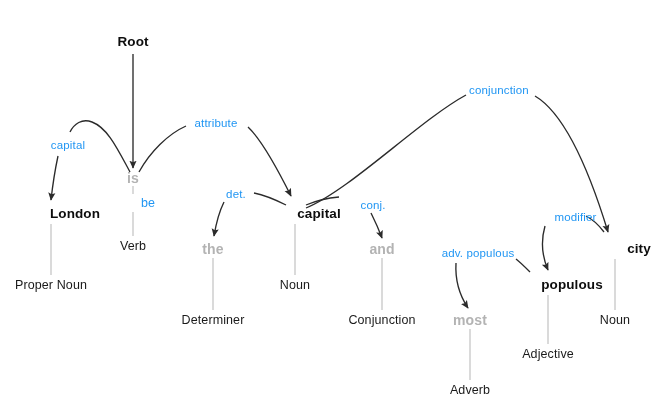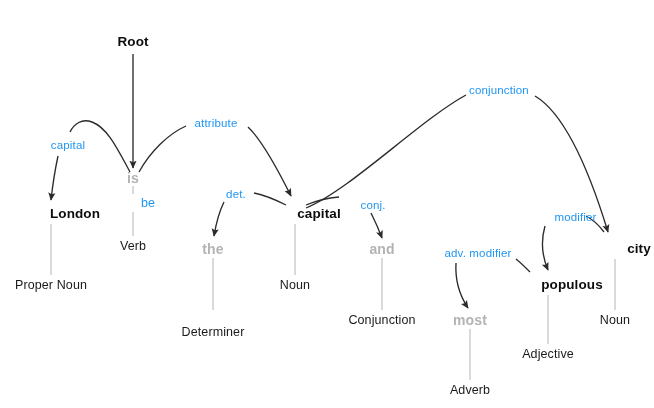--- a/index.html
+++ b/index.html
@@ -125,21 +125,21 @@
   <div class="node-label tok-lemma" style="left:148px; top:203px;">be</div>
 
   <div class="node-label pos-label" style="left:133px; top:246px;">Verb</div>
 
   <div class="node-label tok-word" style="left:51px; top:214px;">London</div>
 
   <div class="node-label pos-label" style="left:51px; top:285px;">Proper Noun</div>
 
   <div class="node-label tok-func" style="left:213px; top:249px;">the</div>
 
-  <div class="node-label pos-label" style="left:213px; top:320px;margin-top:12px;">Determiner</div>
+  <div class="node-label pos-label" style="left:213px; top:320px;">Determiner</div>
 
   <div class="node-label tok-word" style="left:295px; top:214px;">capital</div>
 
   <div class="node-label pos-label" style="left:295px; top:285px;">Noun</div>
 
   <div class="node-label tok-func" style="left:382px; top:249px;">and</div>
 
   <div class="node-label pos-label" style="left:382px; top:320px;">Conjunction</div>
 
   <div class="node-label tok-func" style="left:470px; top:320px;">most</div>
@@ -159,15 +159,15 @@
   <div class="node-label rel-label" style="left:216px; top:124px;">attribute</div>
 
   <div class="node-label rel-label" style="left:236px; top:195px;">det.</div>
 
   <div class="node-label rel-label" style="left:357px; top:206px;margin-left:16px;">conj.</div>
 
   <div class="node-label rel-label" style="left:499px; top:91px;">conjunction</div>
 
   <div class="node-label rel-label" style="left:562px; top:218px;padding-left:27px;">modifier</div>
 
-  <div class="node-label rel-label" style="left:478px; top:254px;">adv. modifier</div>
+  <div class="node-label rel-label" style="left:478px; top:254px;">adv. populous</div>
 
 </div>
 
 </body></html>

